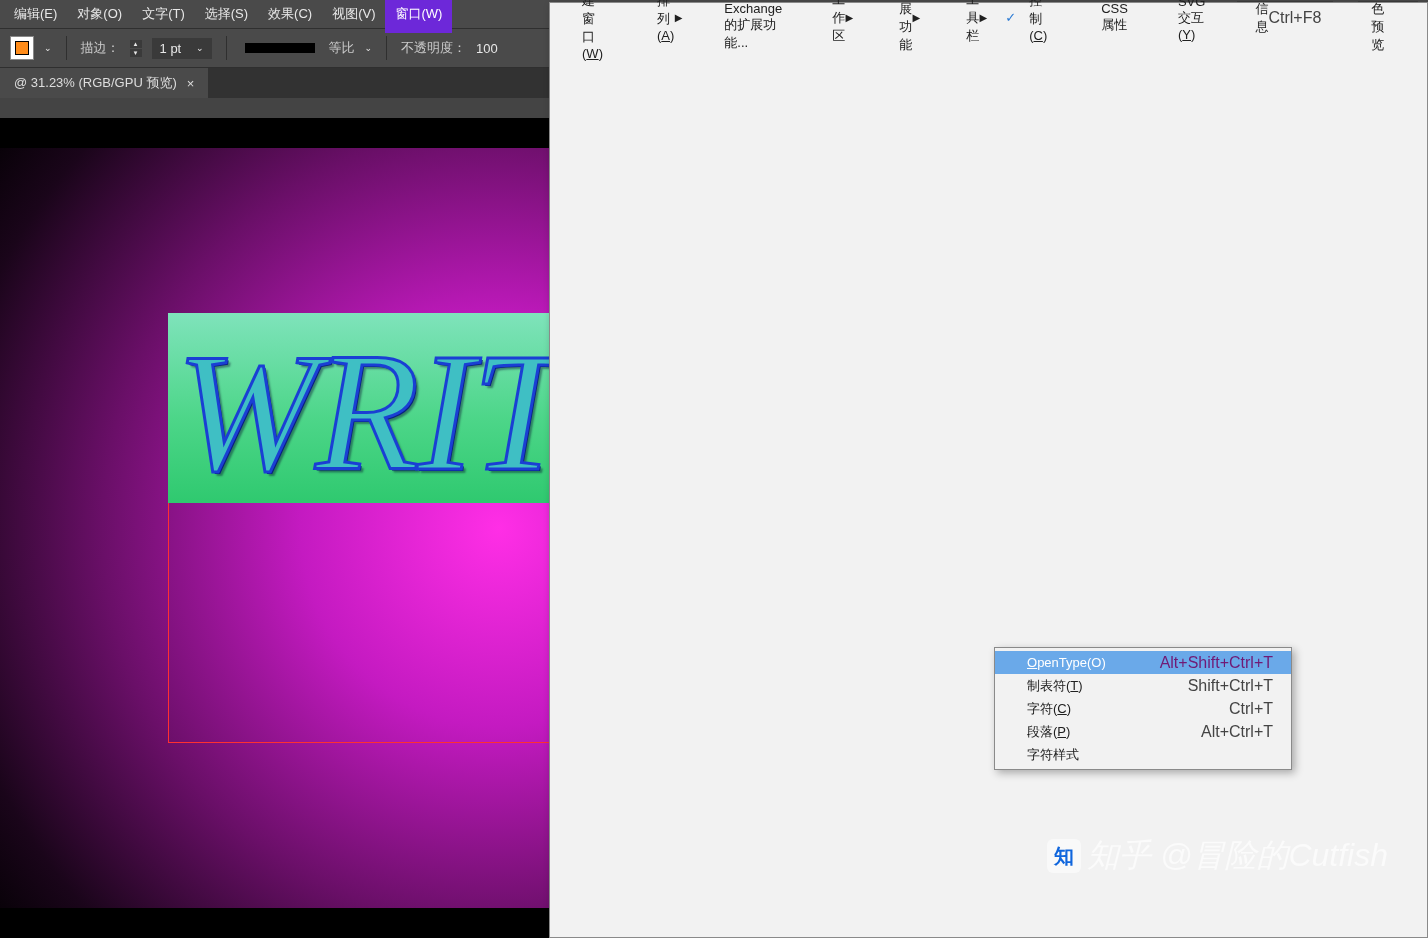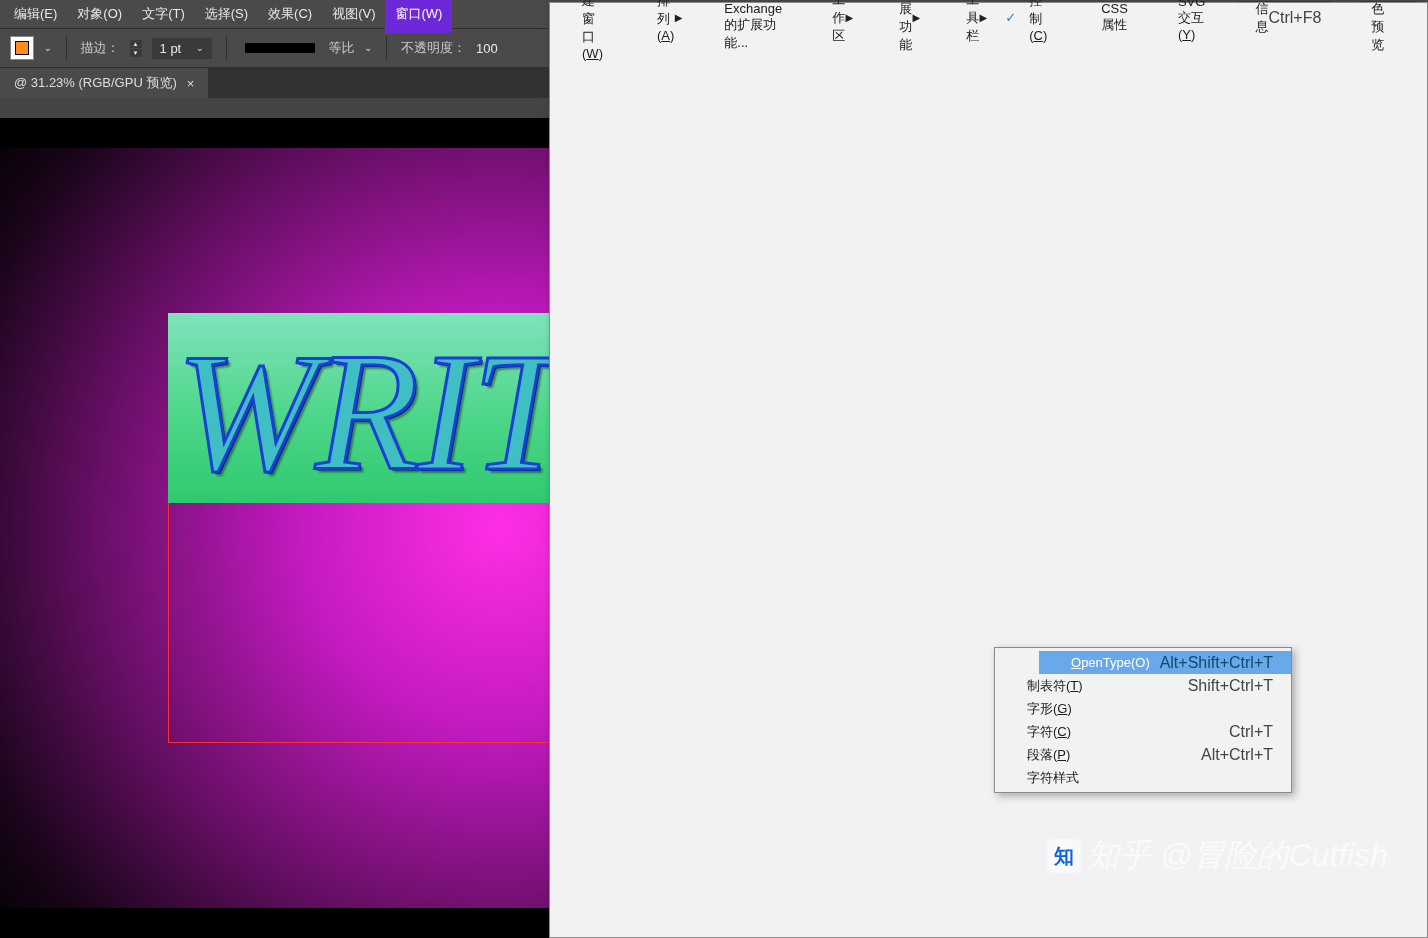--- a/index.html
+++ b/index.html
@@ -55,25 +55,25 @@
 .eye{width:16px;height:16px;}
 .lock{width:14px;height:14px;}
 .cbar{ width:6px; height:22px;}
 .cbar.r{background:#ff3030;}
 .cbar.b{background:#3a7aff;}
 
 
 .menu{ position:absolute; background:#f2f2f2; border:1px solid #8a8a8a; box-shadow:3px 3px 8px rgba(0,0,0,.3); color:#202020; font-size:13px; padding:3px 0; min-width:445px;}
 .menu.main{ left:549px; top:2px; }
 .menu .row{ display:flex; align-items:center; height:23px; padding:0 18px 0 32px; position:relative; cursor:default;}
-.menu .row.hl{ background:#6aa9e9; color:#fff;margin-left:44px;}
+.menu .row.hl{ background:#6aa9e9; color:#fff;}
 .menu .sep{ height:1px; background:#c5c5c5; margin:3px 2px;}
 .menu .lab{ flex:1;}
 .menu .sc{ color:#444; font-size:16px;}
-.menu .row.hl .sc{ color:#0c4a6e;}
+.menu .row.hl .sc{ color:#701a75;}
 .menu .sub{ position:absolute; right:10px; font-size:10px;}
 .menu .chk{ position:absolute; left:8px; color:#2a7ad4; font-size:13px;}
 .menu .u{text-decoration:underline;}
 
 .submenu{ left:994px; top:647px; min-width:298px;}
 
 
 .wm{ position:absolute; right:40px; bottom:60px; font-size:32px; color:rgba(255,255,255,.65); font-style:italic; font-family:"SimHei",sans-serif; display:flex; align-items:center; gap:6px;}
 .wm .zh{width:34px;height:34px;background:rgba(255,255,255,.55);border-radius:6px;display:flex;align-items:center;justify-content:center;color:#1066dd;font-weight:bold;font-style:normal;font-size:20px;}
 </style>
@@ -261,23 +261,20 @@
 <div class="menu submenu" id="txt-menu">
     <div class="row hl">
       <span class="lab"><span class="u">O</span>penType(O)</span>
       <span class="sc">Alt+Shift+Ctrl+T</span>
     </div>
     <div class="row">
       <span class="lab">制表符(<span class="u">T</span>)</span>
       <span class="sc">Shift+Ctrl+T</span>
     </div>
     <div class="row">
-      <span class="lab">字形(<span class="u">G</span>)</span>
-    </div>
-    <div class="row">
       <span class="lab">字符(<span class="u">C</span>)</span>
       <span class="sc">Ctrl+T</span>
     </div>
     <div class="row">
       <span class="lab">段落(<span class="u">P</span>)</span>
       <span class="sc">Alt+Ctrl+T</span>
     </div>
     <div class="row">
       <span class="lab">字符样式</span>
     </div>

